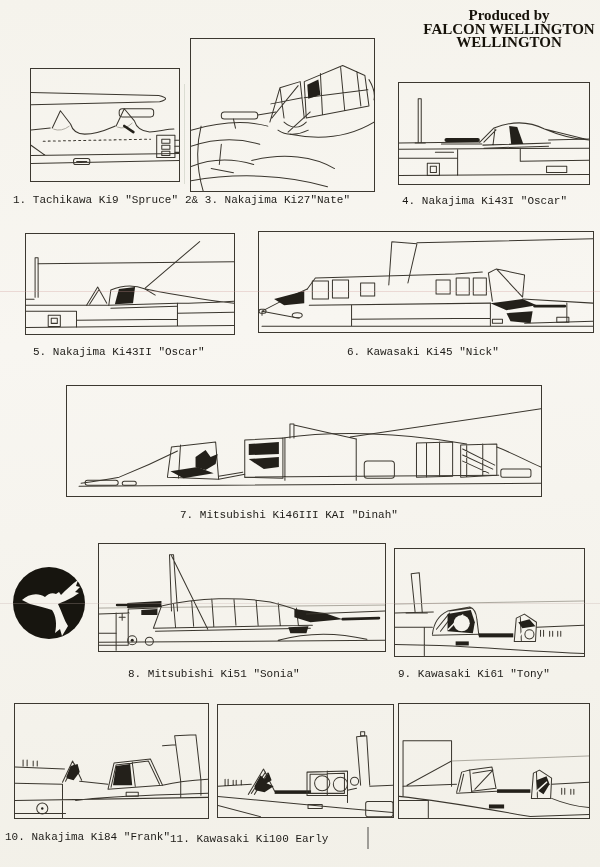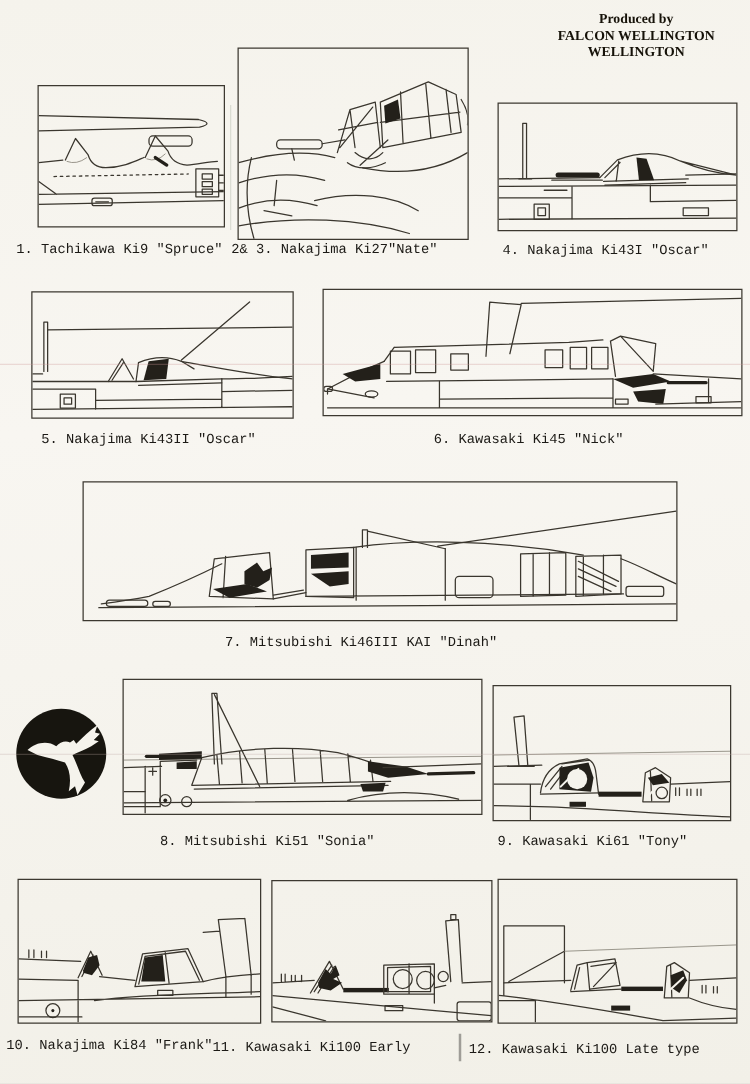--- a/index.html
+++ b/index.html
@@ -3,21 +3,21 @@
 <meta charset="utf-8">
 <style>
   html,body{margin:0;padding:0;background:#dcdad4;}
   .sheet{position:relative;width:600px;height:867px;margin:0 auto;overflow:hidden;
          background:linear-gradient(175deg,#f5f3ec 0%,#f8f6f1 38%,#f2f0e8 100%);}
   .panel{position:absolute;border:1px solid #3c3830;background:transparent;}
   .panel svg{display:block;width:100%;height:100%;}
   .figlabel{position:absolute;font-family:"Liberation Mono","DejaVu Sans Mono",monospace;
             font-size:11px;color:#1c1a16;white-space:pre;}
   .pub{position:absolute;left:423px;top:9px;width:172px;text-align:center;
-       font-family:"Liberation Serif","DejaVu Serif",serif;font-size:11px;font-weight:600;
+       font-family:"Liberation Serif","DejaVu Serif",serif;font-size:15px;font-weight:600;
        color:#161209;line-height:13.6px;}
   .pub div{white-space:pre;}
   .logo{position:absolute;left:12px;top:566px;width:74px;height:74px;}
   svg .ln{fill:none;stroke:#3a362e;stroke-width:1;stroke-linecap:round;stroke-linejoin:round;}
   svg .lt{fill:none;stroke:#8d897e;stroke-width:.7;}
   svg .dk{fill:#23201a;stroke:none;}
   svg .dkln{fill:none;stroke:#23201a;stroke-width:2.6;stroke-linecap:round;}
   svg .wt{fill:none;stroke:#f5f3ec;stroke-width:1.6;stroke-linecap:round;}
   .artifact{position:absolute;pointer-events:none;}
 </style>
@@ -253,20 +253,19 @@
   <div class="figlabel" style="left:13px;top:194px;">1. Tachikawa Ki9 "Spruce"</div>
   <div class="figlabel" style="left:185px;top:194px;">2&amp; 3. Nakajima Ki27"Nate"</div>
   <div class="figlabel" style="left:402px;top:195px;">4. Nakajima Ki43I "Oscar"</div>
   <div class="figlabel" style="left:33px;top:346px;">5. Nakajima Ki43II "Oscar"</div>
   <div class="figlabel" style="left:347px;top:346px;">6. Kawasaki Ki45 "Nick"</div>
   <div class="figlabel" style="left:180px;top:509px;">7. Mitsubishi Ki46III KAI "Dinah"</div>
   <div class="figlabel" style="left:128px;top:668px;">8. Mitsubishi Ki51 "Sonia"</div>
   <div class="figlabel" style="left:398px;top:668px;">9. Kawasaki Ki61 "Tony"</div>
   <div class="figlabel" style="left:5px;top:831px;">10. Nakajima Ki84 "Frank"</div>
   <div class="figlabel" style="left:170px;top:833px;font-family:Liberation Mono, monospace;">11. Kawasaki Ki100 Early</div>
-  <div class="figlabel" style="left:375px;top:834px;">12. Kawasaki Ki100 Late type</div>
 
   <div class="artifact" style="left:0;top:291px;width:600px;height:1px;background:rgba(205,150,150,.30);"></div>
   <div class="artifact" style="left:0;top:603px;width:600px;height:1px;background:rgba(190,170,165,.28);"></div>
   <div class="artifact" style="left:367px;top:827px;width:2px;height:22px;background:rgba(90,88,84,.55);"></div>
   <div class="artifact" style="left:184px;top:84px;width:1px;height:100px;background:rgba(140,150,130,.25);"></div>
 
 </div>
 
 </body></html>

